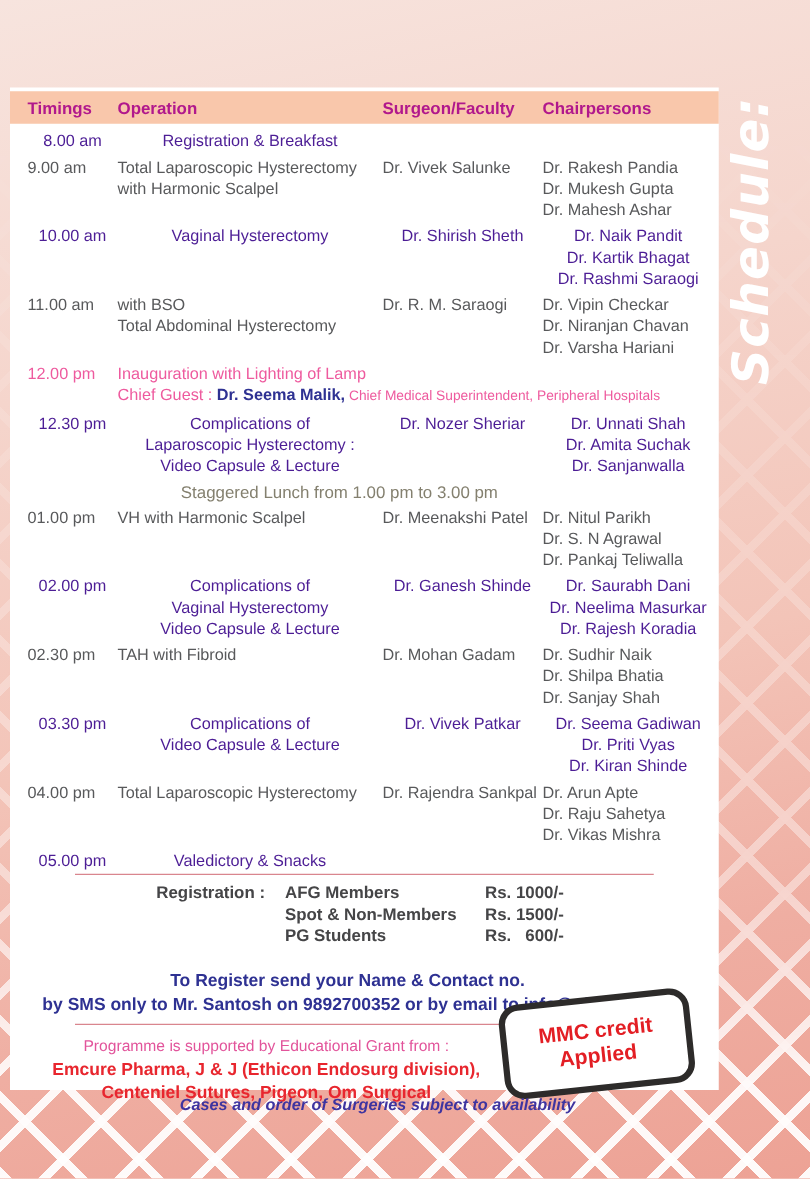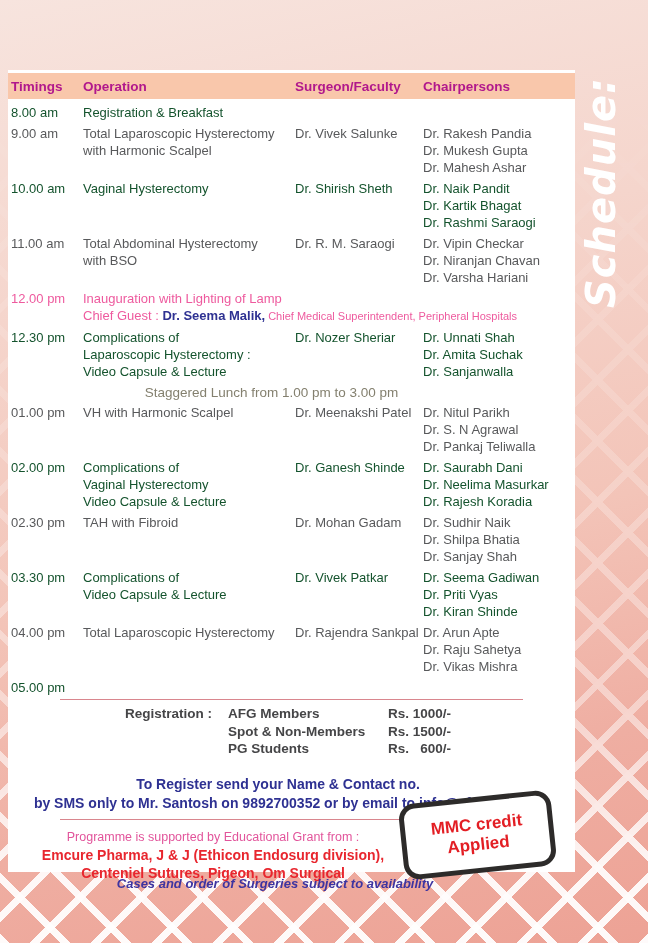--- a/index.html
+++ b/index.html
@@ -23,29 +23,29 @@
     writing-mode:vertical-rl; transform:rotate(180deg);
     color:#ffffff; font-weight:bold; font-style:italic; font-size:40px;
     font-family:"DejaVu Sans", sans-serif; letter-spacing:1px; text-align:center;
   }
   .panel {
     position:absolute; left:8px; top:70px; width:567px; height:802px;
     background:#ffffff; padding-top:3px;
   }
   .thead, .row {
     display:grid; grid-template-columns:72px 212px 128px 1fr;
-    padding-left:3px; padding-right:4px;
+    padding-left:14px; padding-right:4px;
   }
   .thead {
     background:#f9c7ab; height:26px; align-items:center;
     color:#b1188c; font-weight:bold; font-size:13.5px;
   }
   #rows { height:600px; overflow:hidden; padding-top:5px; }
   .row { font-size:13px; line-height:17px; margin-bottom:4px; }
-  .row.teal { color:#14532d; }
+  .row.teal { color:#4c1d95;text-align:center; }
   .row.gray { color:#58595b; }
   .row.pink { color:#ee5a9e; }
   .c-surgeon { white-space:nowrap; }
   .c-wide { grid-column:2 / 5; }
   .cg-name { color:#2e3192; font-weight:bold; }
   .cg-title { font-size:11px; }
   .sep {
     text-align:center; color:#84806f; font-size:13.5px;
     line-height:17px; margin:1px 40px 3px 0;
   }
@@ -64,21 +64,21 @@
   .supported-line { color:#e2549b; font-size:12.5px; line-height:17px; }
   .sponsor-line { color:#e8262e; font-weight:bold; font-size:14px; line-height:18px; }
   .stamp {
     position:absolute; left:401px; top:797px; width:153px; height:76px;
     background:#ffffff; border:5px solid #2d2b2a; border-radius:16px;
     transform:rotate(-6deg);
     display:flex; flex-direction:column; justify-content:center; align-items:center;
     color:#e31e24; font-weight:bold; font-size:17px; line-height:20px;
   }
   .disclaimer {
-    position:absolute; left:25px; top:876px; width:500px; text-align:center;
+    position:absolute; left:52px; top:876px; width:500px; text-align:center;
     color:#3e34a0; font-weight:bold; font-style:italic; font-size:13px;
   }
 </style>
 </head>
 <body>
 
 <div class="lattice"></div>
 
 <div class="side-label">Schedule:</div>
 
@@ -121,22 +121,22 @@
         <div class="c-surgeon">Dr. Shirish Sheth</div>
         <div class="c-chairs">
           <div class="chair-line">Dr. Naik Pandit</div>
           <div class="chair-line">Dr. Kartik Bhagat</div>
           <div class="chair-line">Dr. Rashmi Saraogi</div>
         </div>
       </div>
       <div class="row gray">
         <div class="c-time">11.00 am</div>
         <div class="c-op">
+          <div class="op-line">with BSO</div>
           <div class="op-line">Total Abdominal  Hysterectomy</div>
-          <div class="op-line">with BSO</div>
         </div>
         <div class="c-surgeon">Dr. R. M. Saraogi</div>
         <div class="c-chairs">
           <div class="chair-line">Dr. Vipin Checkar</div>
           <div class="chair-line">Dr. Niranjan Chavan</div>
           <div class="chair-line">Dr. Varsha Hariani</div>
         </div>
       </div>
       <div class="row pink">
         <div class="c-time">12.00 pm</div>
@@ -218,20 +218,23 @@
         </div>
         <div class="c-surgeon">Dr. Rajendra Sankpal</div>
         <div class="c-chairs">
           <div class="chair-line">Dr. Arun Apte</div>
           <div class="chair-line">Dr. Raju Sahetya</div>
           <div class="chair-line">Dr. Vikas Mishra</div>
         </div>
       </div>
       <div class="row teal">
         <div class="c-time">05.00 pm</div>
+        <div class="c-op">
+          <div class="op-line">Valedictory &amp; Snacks</div>
+        </div>
         <div class="c-surgeon"></div>
         <div class="c-chairs"></div>
       </div>
     </div>
 
   <div>
     <hr class="divider">
     <div class="reg-body">
       <div class="reg-label">Registration :</div>
       <div id="fees">

